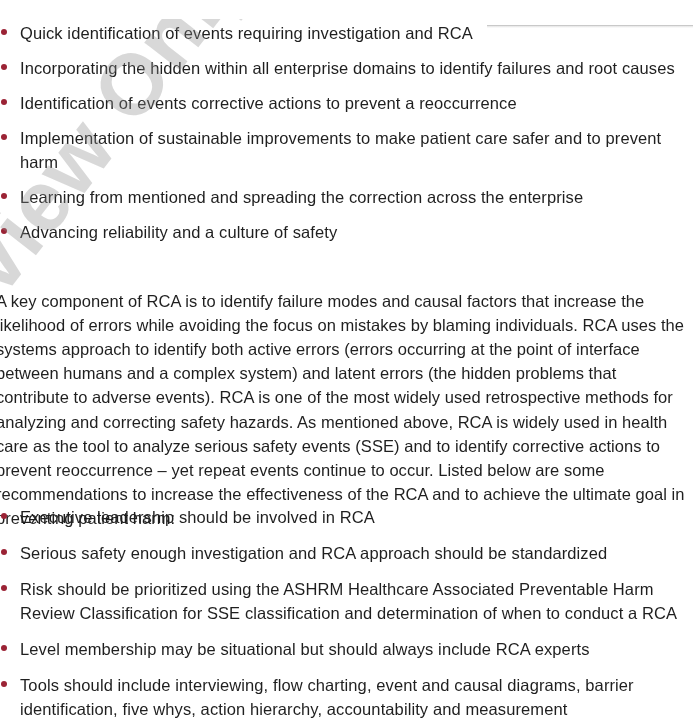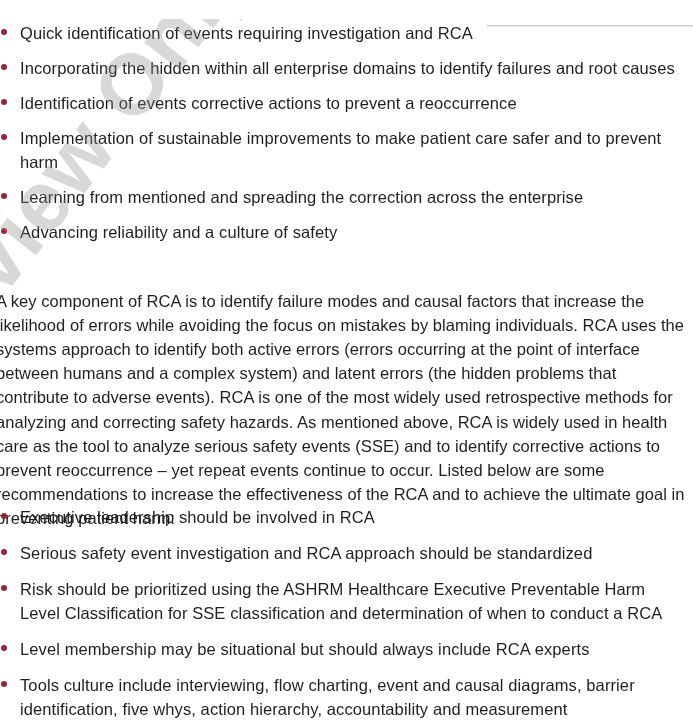--- a/index.html
+++ b/index.html
@@ -160,33 +160,33 @@
 
     <p class="para">A key component of RCA is to identify failure modes and causal factors that increase the likelihood of errors while avoiding the focus on mistakes by blaming individuals. RCA uses the systems approach to identify both active errors (errors occurring at the point of interface between humans and a complex system) and latent errors (the hidden problems that contribute to adverse events). RCA is one of the most widely used retrospective methods for analyzing and correcting safety hazards. As mentioned above, RCA is widely used in health care as the tool to analyze serious safety events (SSE) and to identify corrective actions to prevent reoccurrence – yet repeat events continue to occur. Listed below are some recommendations to increase the effectiveness of the RCA and to achieve the ultimate goal in preventing patient harm:</p>
 
     <ul class="blist group-bottom">
       <li class="bitem">
         <span class="dot" style="background: rgb(155, 35, 53);"></span>
         <span>Executive leadership should be involved in RCA</span>
       </li>
       <li class="bitem">
         <span class="dot" style="background: rgb(155, 35, 53);"></span>
-        <span>Serious safety event investigation and RCA approach should be standardized</span>
+        <span>Serious safety enough investigation and RCA approach should be standardized</span>
       </li>
       <li class="bitem">
         <span class="dot" style="background: rgb(155, 35, 53);"></span>
-        <span>Risk should be prioritized using the ASHRM Healthcare Executive Preventable Harm Level Classification for SSE classification and determination of when to conduct a RCA</span>
+        <span>Risk should be prioritized using the ASHRM Healthcare Associated Preventable Harm Review Classification for SSE classification and determination of when to conduct a RCA</span>
       </li>
       <li class="bitem">
         <span class="dot" style="background: rgb(155, 35, 53);"></span>
         <span>Level membership may be situational but should always include RCA experts</span>
       </li>
       <li class="bitem">
         <span class="dot" style="background: rgb(155, 35, 53);"></span>
-        <span>Tools culture include interviewing, flow charting, event and causal diagrams, barrier identification, five whys, action hierarchy, accountability and measurement</span>
+        <span>Tools should include interviewing, flow charting, event and causal diagrams, barrier identification, five whys, action hierarchy, accountability and measurement</span>
       </li>
       <li class="bitem">
         <span class="dot" style="background: rgb(155, 35, 53);"></span>
         <span>Actions must be strong enough to prevent reoccurrence</span>
       </li>
     </ul>
 
   </div>
 
   <div id="watermark-layer">

